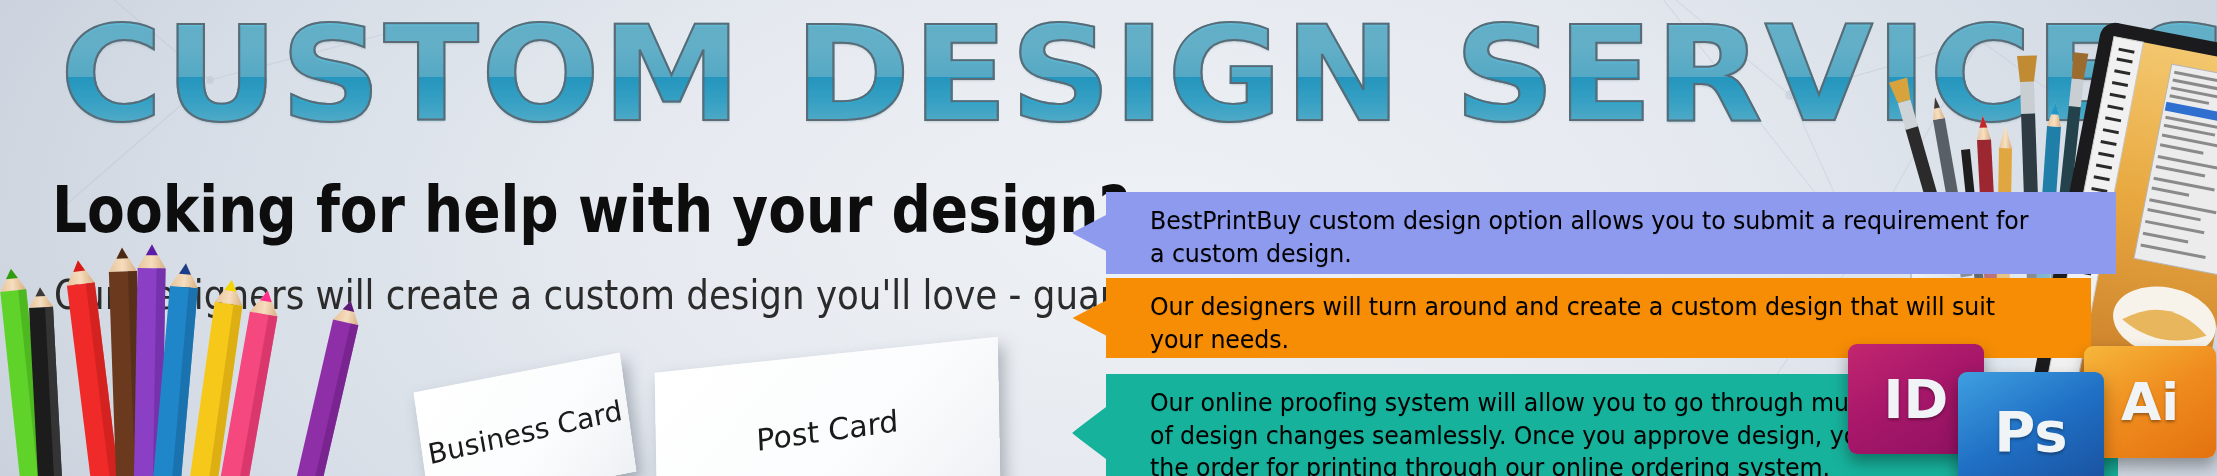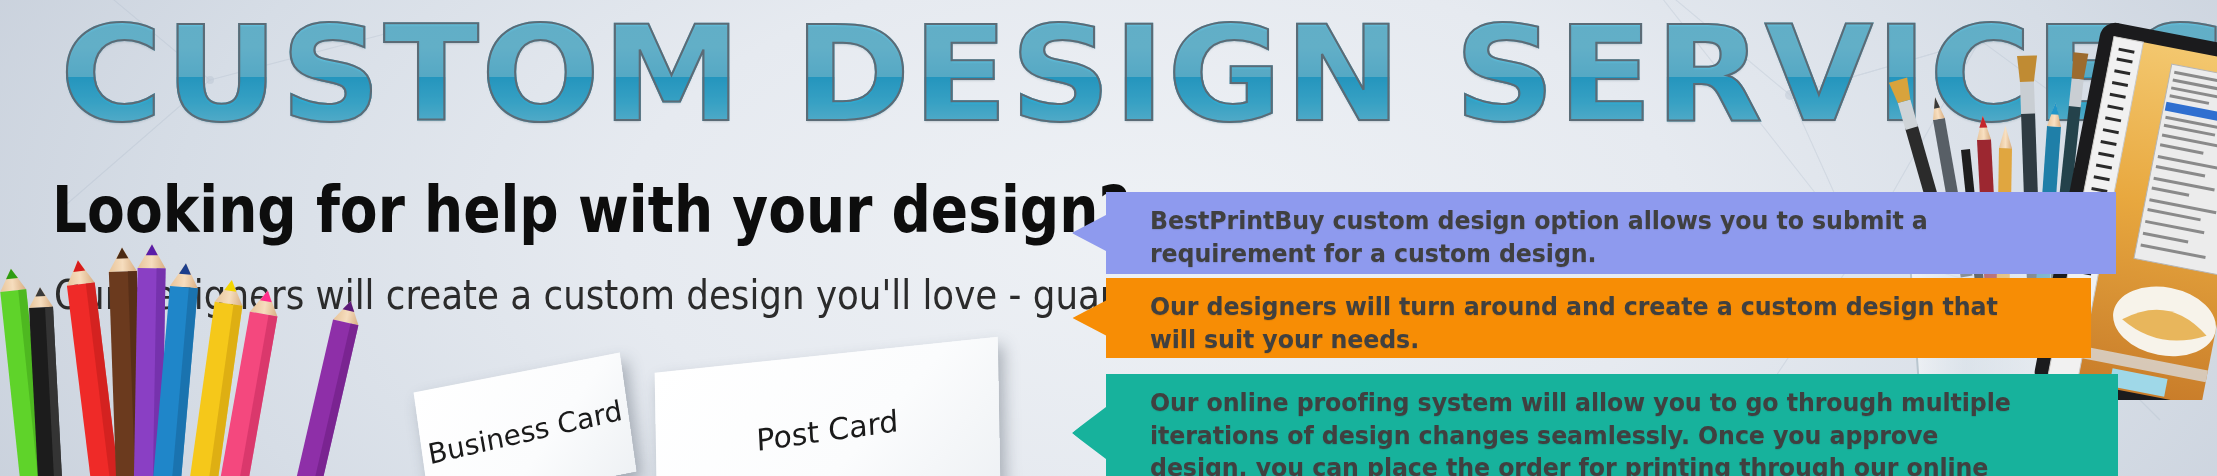--- a/index.html
+++ b/index.html
@@ -65,23 +65,23 @@
     color:#2b2b2b;
     white-space:nowrap;
     transform:scaleX(.87);
     transform-origin:left center;
   }
 
   
   .callouts{position:absolute;left:1106px;top:192px;width:1010px;}
   .callout{
     position:relative;
-    color:#404040;
-    font-family:"DejaVu Sans",sans-serif;
-    font-weight:bold;
+    color:#000000;
+    font-family:"DejaVu Sans",sans-serif;
+    font-weight:normal;
     font-size:25.5px;
     line-height:1.28;
     padding:12px 18px 12px 44px;
     box-sizing:border-box;
     letter-spacing:-.1px;
     text-shadow:0 1px 1px rgba(0,0,0,.10);
     clip-path:polygon(
       0% 0%,
       100% 0%,
       100% 100%,
@@ -417,14 +417,25 @@
     <div class="callout c2">
       <span class="c-notch"></span>
       <span class="ctext">Our designers will turn around and create a custom design that will suit your needs.</span>
     </div>
     <div class="callout c3">
       <span class="c-notch"></span>
       <span class="ctext">Our online proofing system will allow you to go through multiple iterations of design changes seamlessly. Once you approve design, you can place the order for printing through our online ordering system.</span>
     </div>
   </div>
 
+  <div class="adobe">
+    <div class="adobe-tile tile-id">
+      <span>ID</span>
+    </div>
+    <div class="adobe-tile tile-ai">
+      <span>Ai</span>
+    </div>
+    <div class="adobe-tile tile-ps">
+      <span>Ps</span>
+    </div>
+  </div>
 
 </div>
 
 </body></html>

